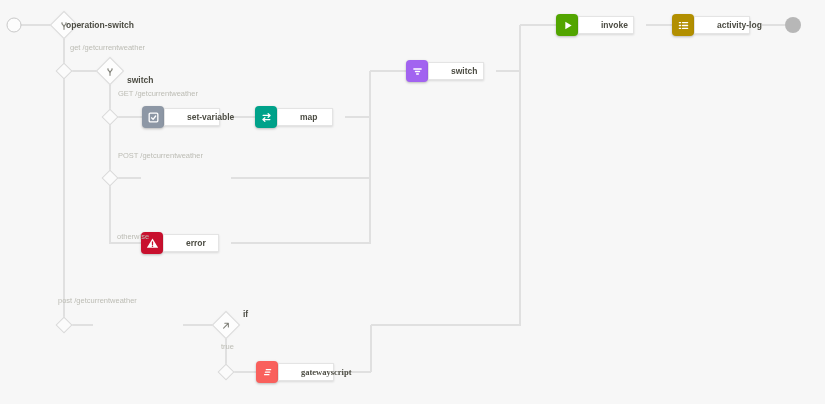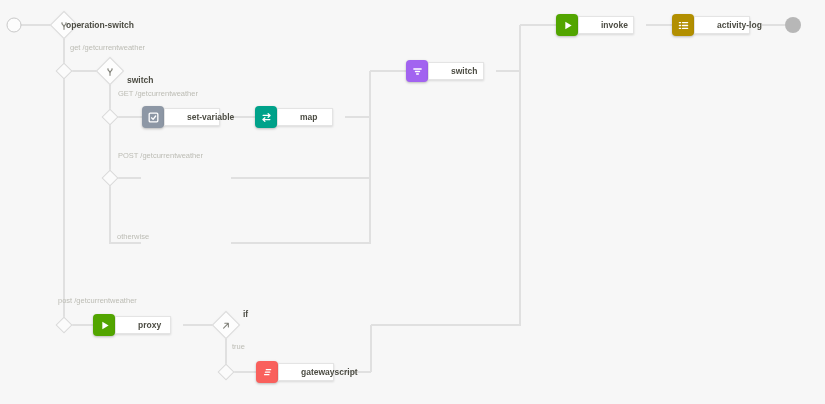--- a/index.html
+++ b/index.html
@@ -134,20 +134,30 @@
     </div>
     <div class="policy" style="left: 142px; top: 106px;">
       <span class="picon" style="background:#8d97a5">
         <svg width="13" height="13" viewBox="0 0 12 12">
           <rect x="2" y="2" width="8" height="8" rx="1" stroke="#fff" stroke-width="1.2" fill="none" stroke-linecap="round" stroke-linejoin="round"></rect>
           <path d="M4.2 6.3l1.4 1.4 2.4-3.1" stroke="#fff" stroke-width="1.2" fill="none" stroke-linecap="round" stroke-linejoin="round"></path>
         </svg>
       </span>
       <span class="pbox">set-variable</span>
     </div>
+    <div class="policy" style="left: 141px; top: 232px;">
+      <span class="picon" style="background:#c8102e">
+        <svg width="13" height="13" viewBox="0 0 12 12">
+          <path d="M6 1.4L11.2 10H.8z" fill="#fff"></path>
+          <path d="M6 4.5v2.5" stroke="#c8102e" stroke-width="1.2" stroke-linecap="round"></path>
+          <circle cx="6" cy="8.5" r=".7" fill="#c8102e"></circle>
+        </svg>
+      </span>
+      <span class="pbox">error</span>
+    </div>
     <div class="policy" style="left: 406px; top: 60px;">
       <span class="picon" style="background:#a263f0">
         <svg width="13" height="13" viewBox="0 0 12 12">
           <path d="M2.6 3.7h6.8M4.1 6h3.8M5.2 8.3h1.6" stroke="#fff" stroke-width="1.2" fill="none" stroke-linecap="round" stroke-linejoin="round"></path>
         </svg>
       </span>
       <span class="pbox">switch</span>
     </div>
     <div class="policy" style="left: 556px; top: 14px;">
       <span class="picon" style="background:#52a500">
@@ -158,37 +168,29 @@
       <span class="pbox">invoke</span>
     </div>
     <div class="policy" style="left: 672px; top: 14px;">
       <span class="picon" style="background:#b28f00">
         <svg width="13" height="13" viewBox="0 0 12 12">
           <path d="M2.2 3.3h1.1M5.1 3.3h4.7M2.2 6h1.1M5.1 6h4.7M2.2 8.7h1.1M5.1 8.7h4.7" stroke="#fff" stroke-width="1.2" fill="none" stroke-linecap="round" stroke-linejoin="round"></path>
         </svg>
       </span>
       <span class="pbox">activity-log</span>
     </div>
-    <div class="policy" style="left: 93px; top: 314px;">
-      <span class="picon" style="background:#52a500">
-        <svg width="13" height="13" viewBox="0 0 12 12">
-          <path d="M4 2.6v6.8L9.8 6z" fill="#fff"></path>
-        </svg>
-      </span>
-      <span class="pbox">proxy</span>
-    </div>
-    <div class="policy" style="left: 256px; top: 361px;">
+    <div class="policy" style="left: 256px; top: 361px; font-family: Liberation Serif, serif;">
       <span class="picon" style="background:#f9605c">
         <svg width="13" height="13" viewBox="0 0 12 12">
           <path d="M4.9 3.4h4M4.1 5.7h4M3.3 8h4" stroke="#fff" stroke-width="1.2" fill="none" stroke-linecap="round" stroke-linejoin="round"></path>
         </svg>
       </span>
       <span class="pbox">gatewayscript</span>
     </div>
     <div class="blabel" style="left: 70px; top: 43px;">get /getcurrentweather</div>
     <div class="blabel" style="left: 118px; top: 89px;">GET /getcurrentweather</div>
     <div class="blabel" style="left: 118px; top: 151px;">POST /getcurrentweather</div>
     <div class="blabel" style="left: 117px; top: 232px;">otherwise</div>
     <div class="blabel" style="left: 58px; top: 296px;">post /getcurrentweather</div>
-    <div class="blabel" style="left: 232px; top: 342px;">true</div>
+    <div class="blabel" style="left: 221px; top: 342px;">true</div>
     <div class="start-circle" style="left: 14px; top: 25px;"></div>
     <div class="end-circle" style="left: 793px; top: 25px;"></div>
   </div>
 
 </body></html>

